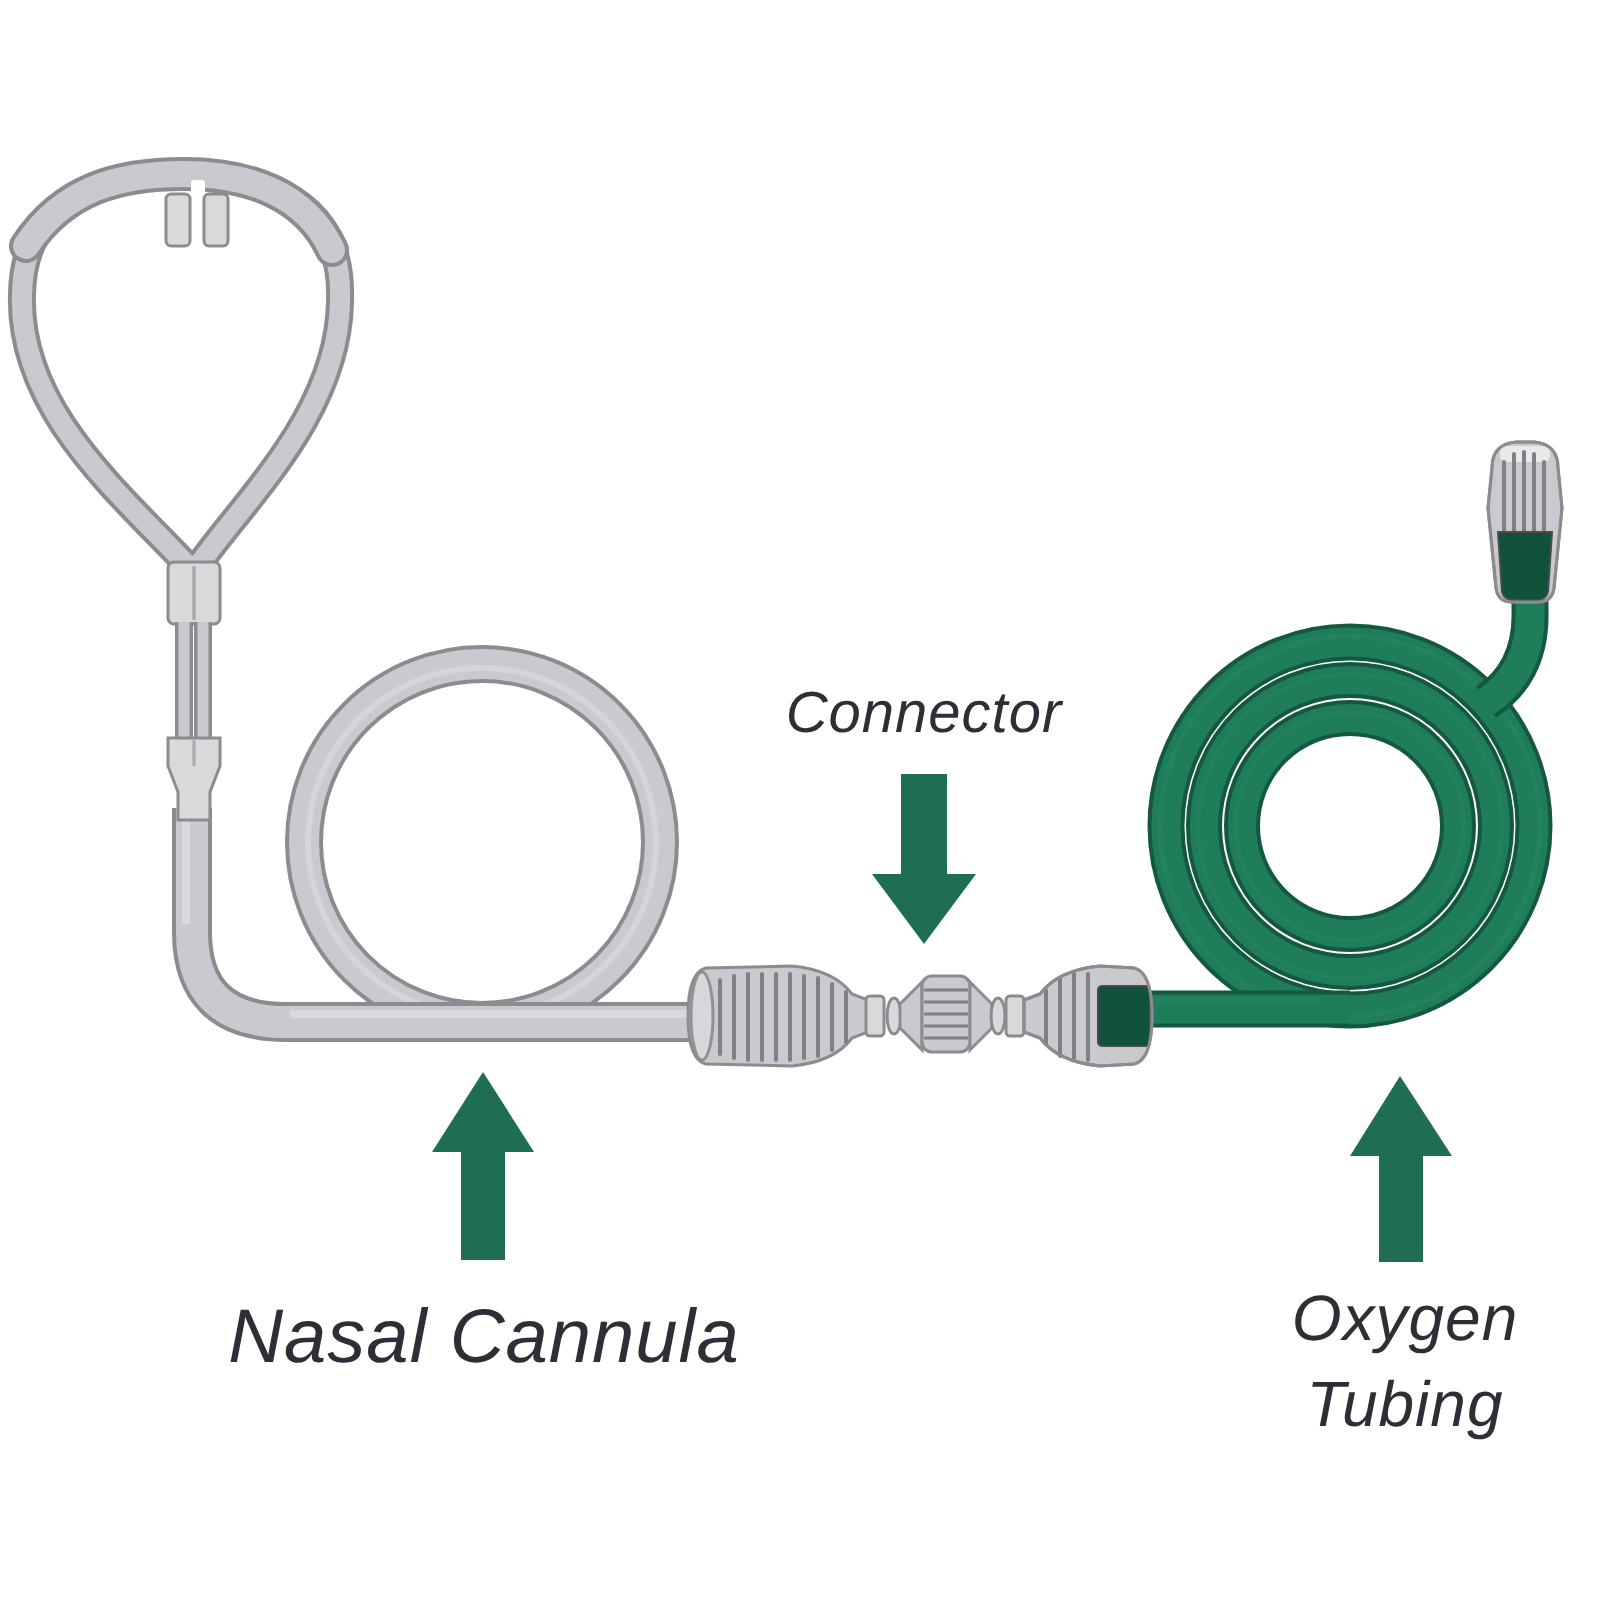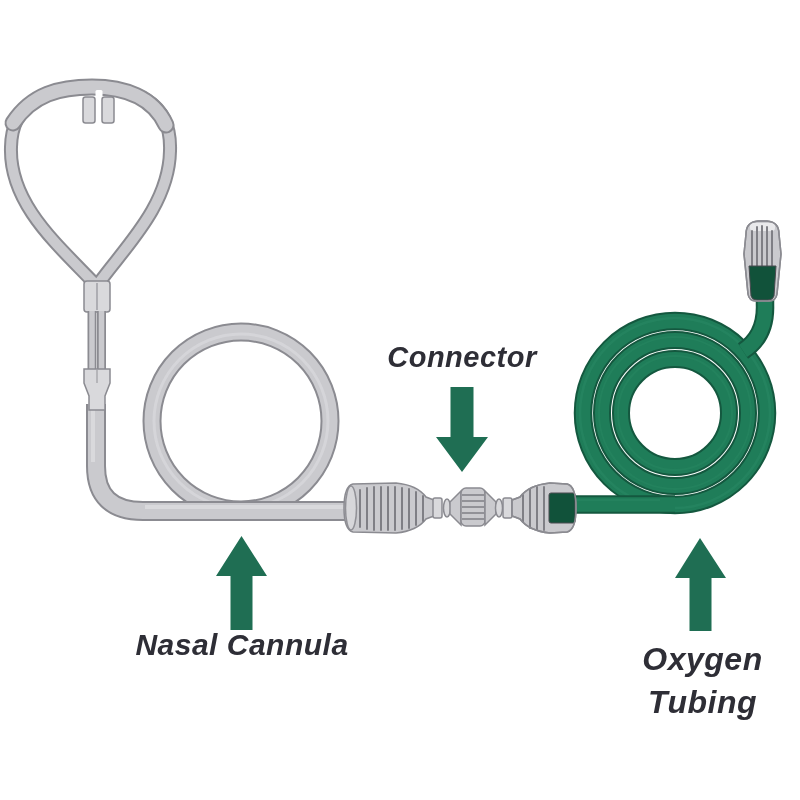--- a/index.html
+++ b/index.html
@@ -29,28 +29,28 @@
   .rib { stroke: var(--rib-gray, #7f7f85); stroke-width: 2; fill: none; stroke-linecap: round; }
   .ribH { stroke: var(--rib-gray, #7f7f85); stroke-width: 1.6; fill: none; }
   .window { fill: var(--oxygen-green-window, #11523a); stroke: #4a4a50; stroke-width: 1; }
   .outline-only { fill: none; stroke: var(--tube-gray-stroke, #8b8b91); stroke-width: 1.5; }
   .hl { stroke: #dfdfe2; fill: none; }
   .ghl { stroke: #288762; fill: none; }
   .arrow { fill: var(--arrow-green, #1f6e53); }
   .label {
     position: absolute;
     font-style: italic;
-    font-weight: bold;
+    font-weight: normal;
     color: var(--label-text, #2e2e36);
     text-align: center;
     letter-spacing: 0.5px;
     user-select: none;
   }
   #lbl-connector { left: 312px; top: 341px; width: 300px; font-size: 29px; }
-  #lbl-nasal     { left: 72px;  top: 628px; width: 340px; font-size: 30px; }
+  #lbl-nasal     { left: 72px;  top: 648px; width: 340px; font-size: 38px; }
   #lbl-oxygen    { left: 595px; top: 638px; width: 215px; font-size: 32px; line-height: 43px; }
   #lbl-oxygen span { display: block; }
 </style>
 </head>
 <body>
 
 <div id="stage">
 
   <svg id="art" width="800" height="800" viewBox="0 0 800 800">
 

